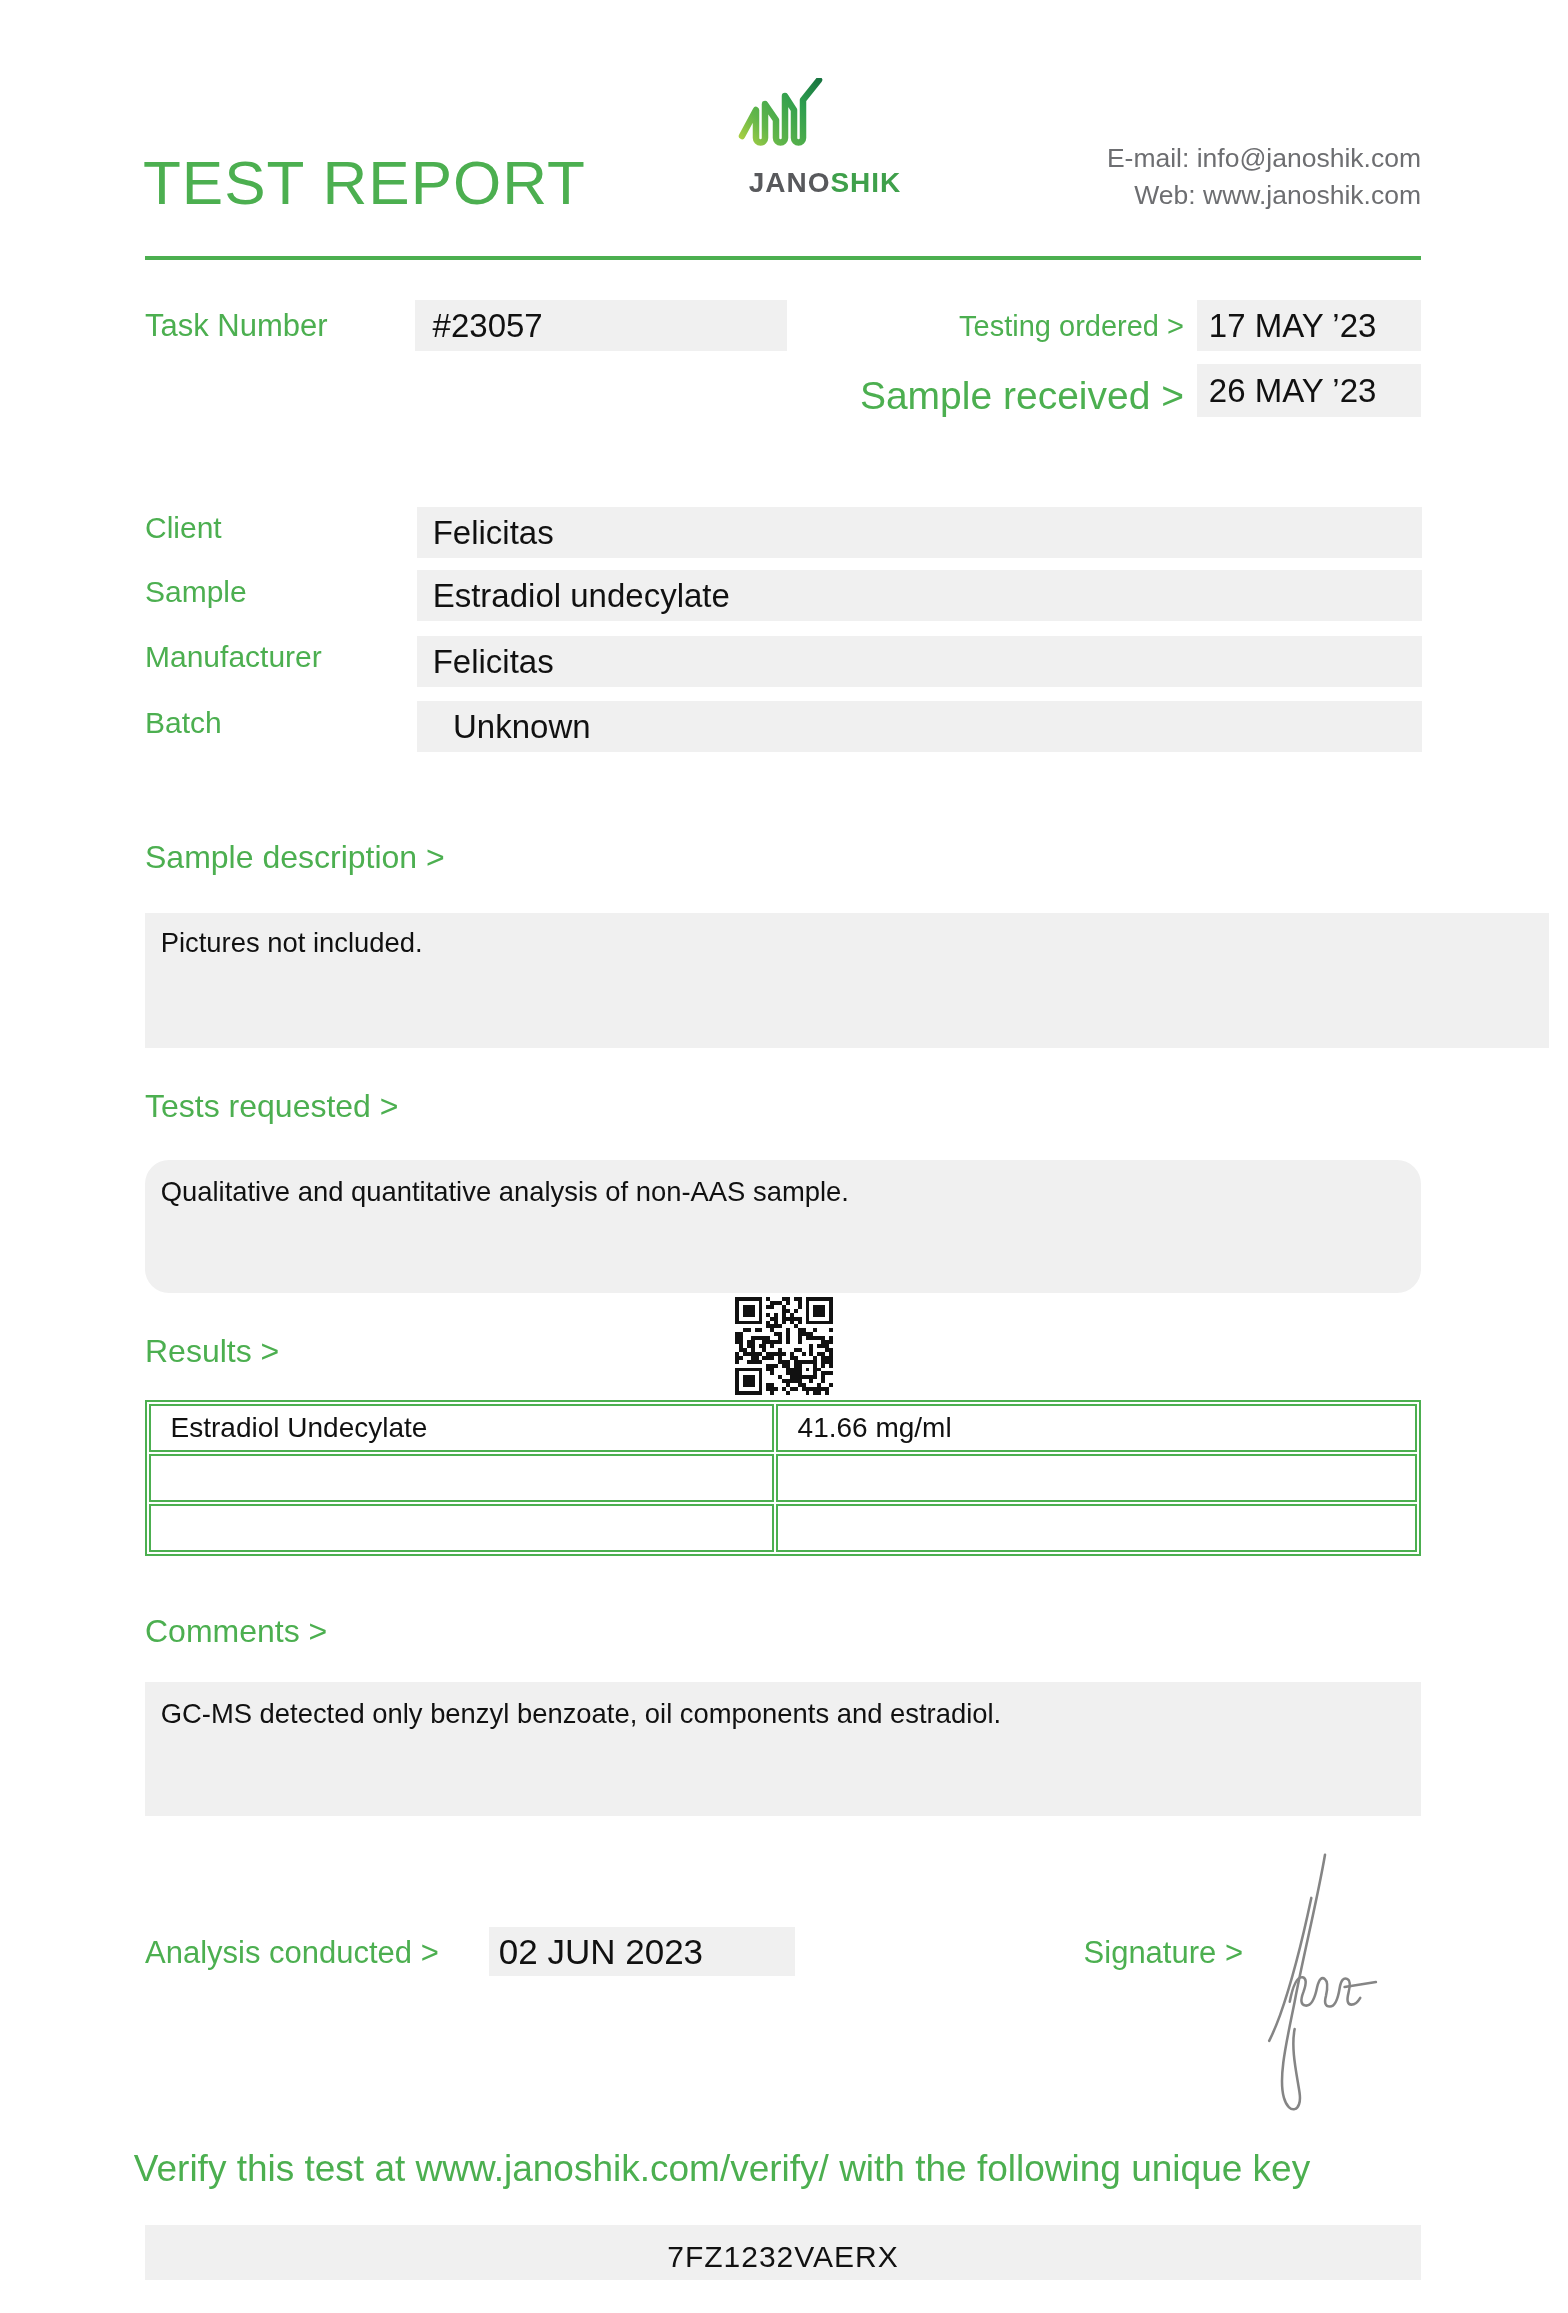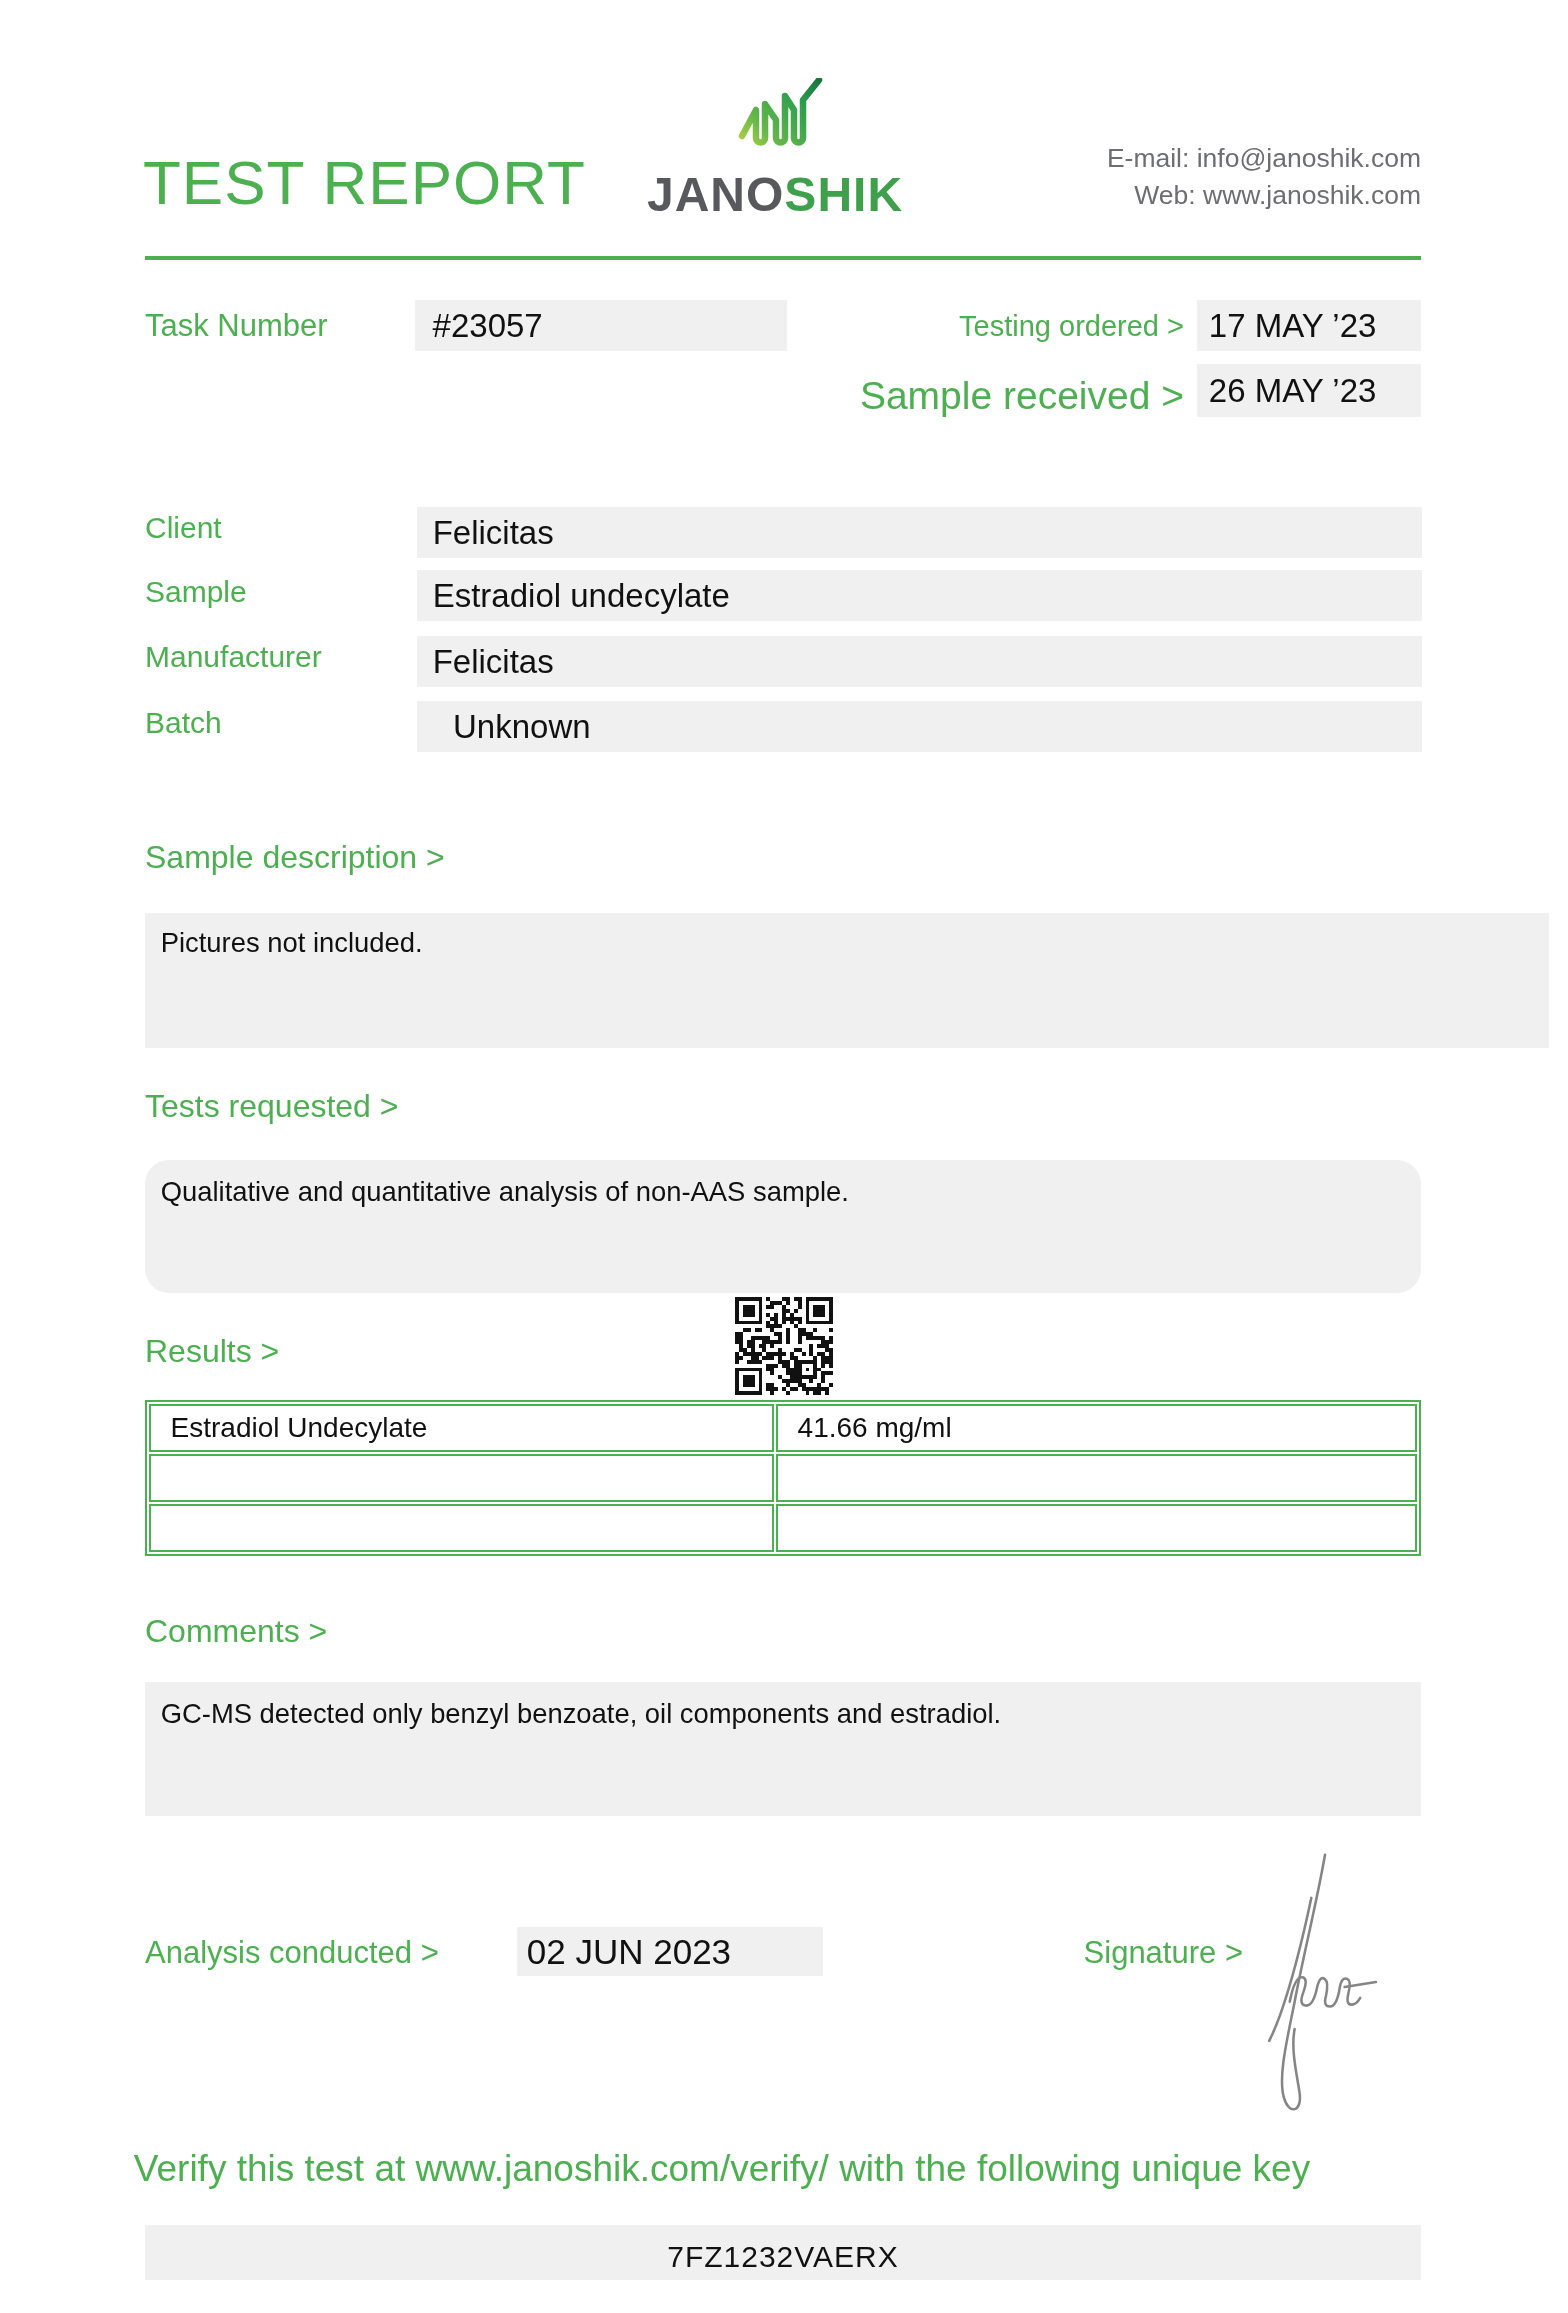--- a/index.html
+++ b/index.html
@@ -18,21 +18,21 @@
   }
   .abs{position:absolute;}
   .heading{font-size:32px;color:var(--accent);white-space:nowrap;}
   .label{font-size:30px;color:var(--accent);white-space:nowrap;}
   .gbox{background:var(--box);display:flex;align-items:center;}
   .value{font-size:33px;color:var(--ink);white-space:nowrap;}
   .boxtext{font-size:27.4px;color:var(--ink);}
 
   #title{left:143px;top:147px;font-size:62px;color:var(--accent);letter-spacing:1px;white-space:nowrap;}
   #logo-icon{left:737px;top:78px;}
-  #logo-text{left:647px;top:167px;width:284px;font-size:48px;font-weight:bold;letter-spacing:1px;white-space:nowrap;}
+  #logo-text{left:683px;top:167px;width:284px;text-align:center;font-size:28px;font-weight:bold;letter-spacing:1px;white-space:nowrap;}
   #logo-text .dark{color:var(--logo-dark);}
   #logo-text .green{color:#3fa04b;}
   #contact{right:147px;top:140px;text-align:right;font-size:26.5px;color:var(--muted);line-height:37px;}
   #rule{left:145px;top:256px;width:1276px;height:3.9px;background:var(--accent);}
 
   #task-label{left:145px;top:308px;font-size:31px;}
   #task-box{left:415px;top:300px;width:372px;height:51px;padding-left:17.6px;}
   #to-label{left:833px;top:310px;width:351px;text-align:right;font-size:29px;}
   #to-box{left:1197px;top:300px;width:224px;height:51px;padding-left:11.8px;}
   #sr-label{left:833px;top:374px;width:351px;text-align:right;font-size:39px;}
@@ -54,21 +54,21 @@
   #qr{left:735px;top:1297px;}
 
   #results-table{left:145px;top:1400px;width:1276px;border-collapse:separate;border-spacing:2.9px;border:2.9px solid var(--accent);table-layout:fixed;background:#fff;}
   #results-table td{border:2px solid var(--accent);height:48px;background:#fff;font-size:28px;padding:0 0 0 19.6px;vertical-align:middle;white-space:nowrap;}
   #results-table td.c1{width:625px;}
 
   #comments-heading{left:145px;top:1613px;text-align:right;}
   #comments-box{left:145px;top:1682px;width:1276px;height:134px;align-items:flex-start;padding:15.7px 19.6px 0 15.7px;}
 
   #analysis-label{left:145px;top:1935px;font-size:31px;}
-  #analysis-box{left:489px;top:1927px;width:306px;height:49px;padding-left:9.8px;margin-left:28px;}
+  #analysis-box{left:489px;top:1927px;width:306px;height:49px;padding-left:9.8px;}
   #analysis-box .value{font-size:35px;}
   #signature-label{left:980px;top:1935px;width:263px;text-align:right;font-size:31px;}
   #signature-svg{left:1266px;top:1847px;}
 
   #verify-text{left:0;top:2148px;width:1444px;text-align:center;font-size:37px;color:var(--accent);white-space:nowrap;}
   #key-box{left:145px;top:2225px;width:1276px;height:55px;justify-content:center;}
   #key-box .value{font-size:30px;letter-spacing:1px;margin-top:8px;}
 </style>
 </head>
 <body>

